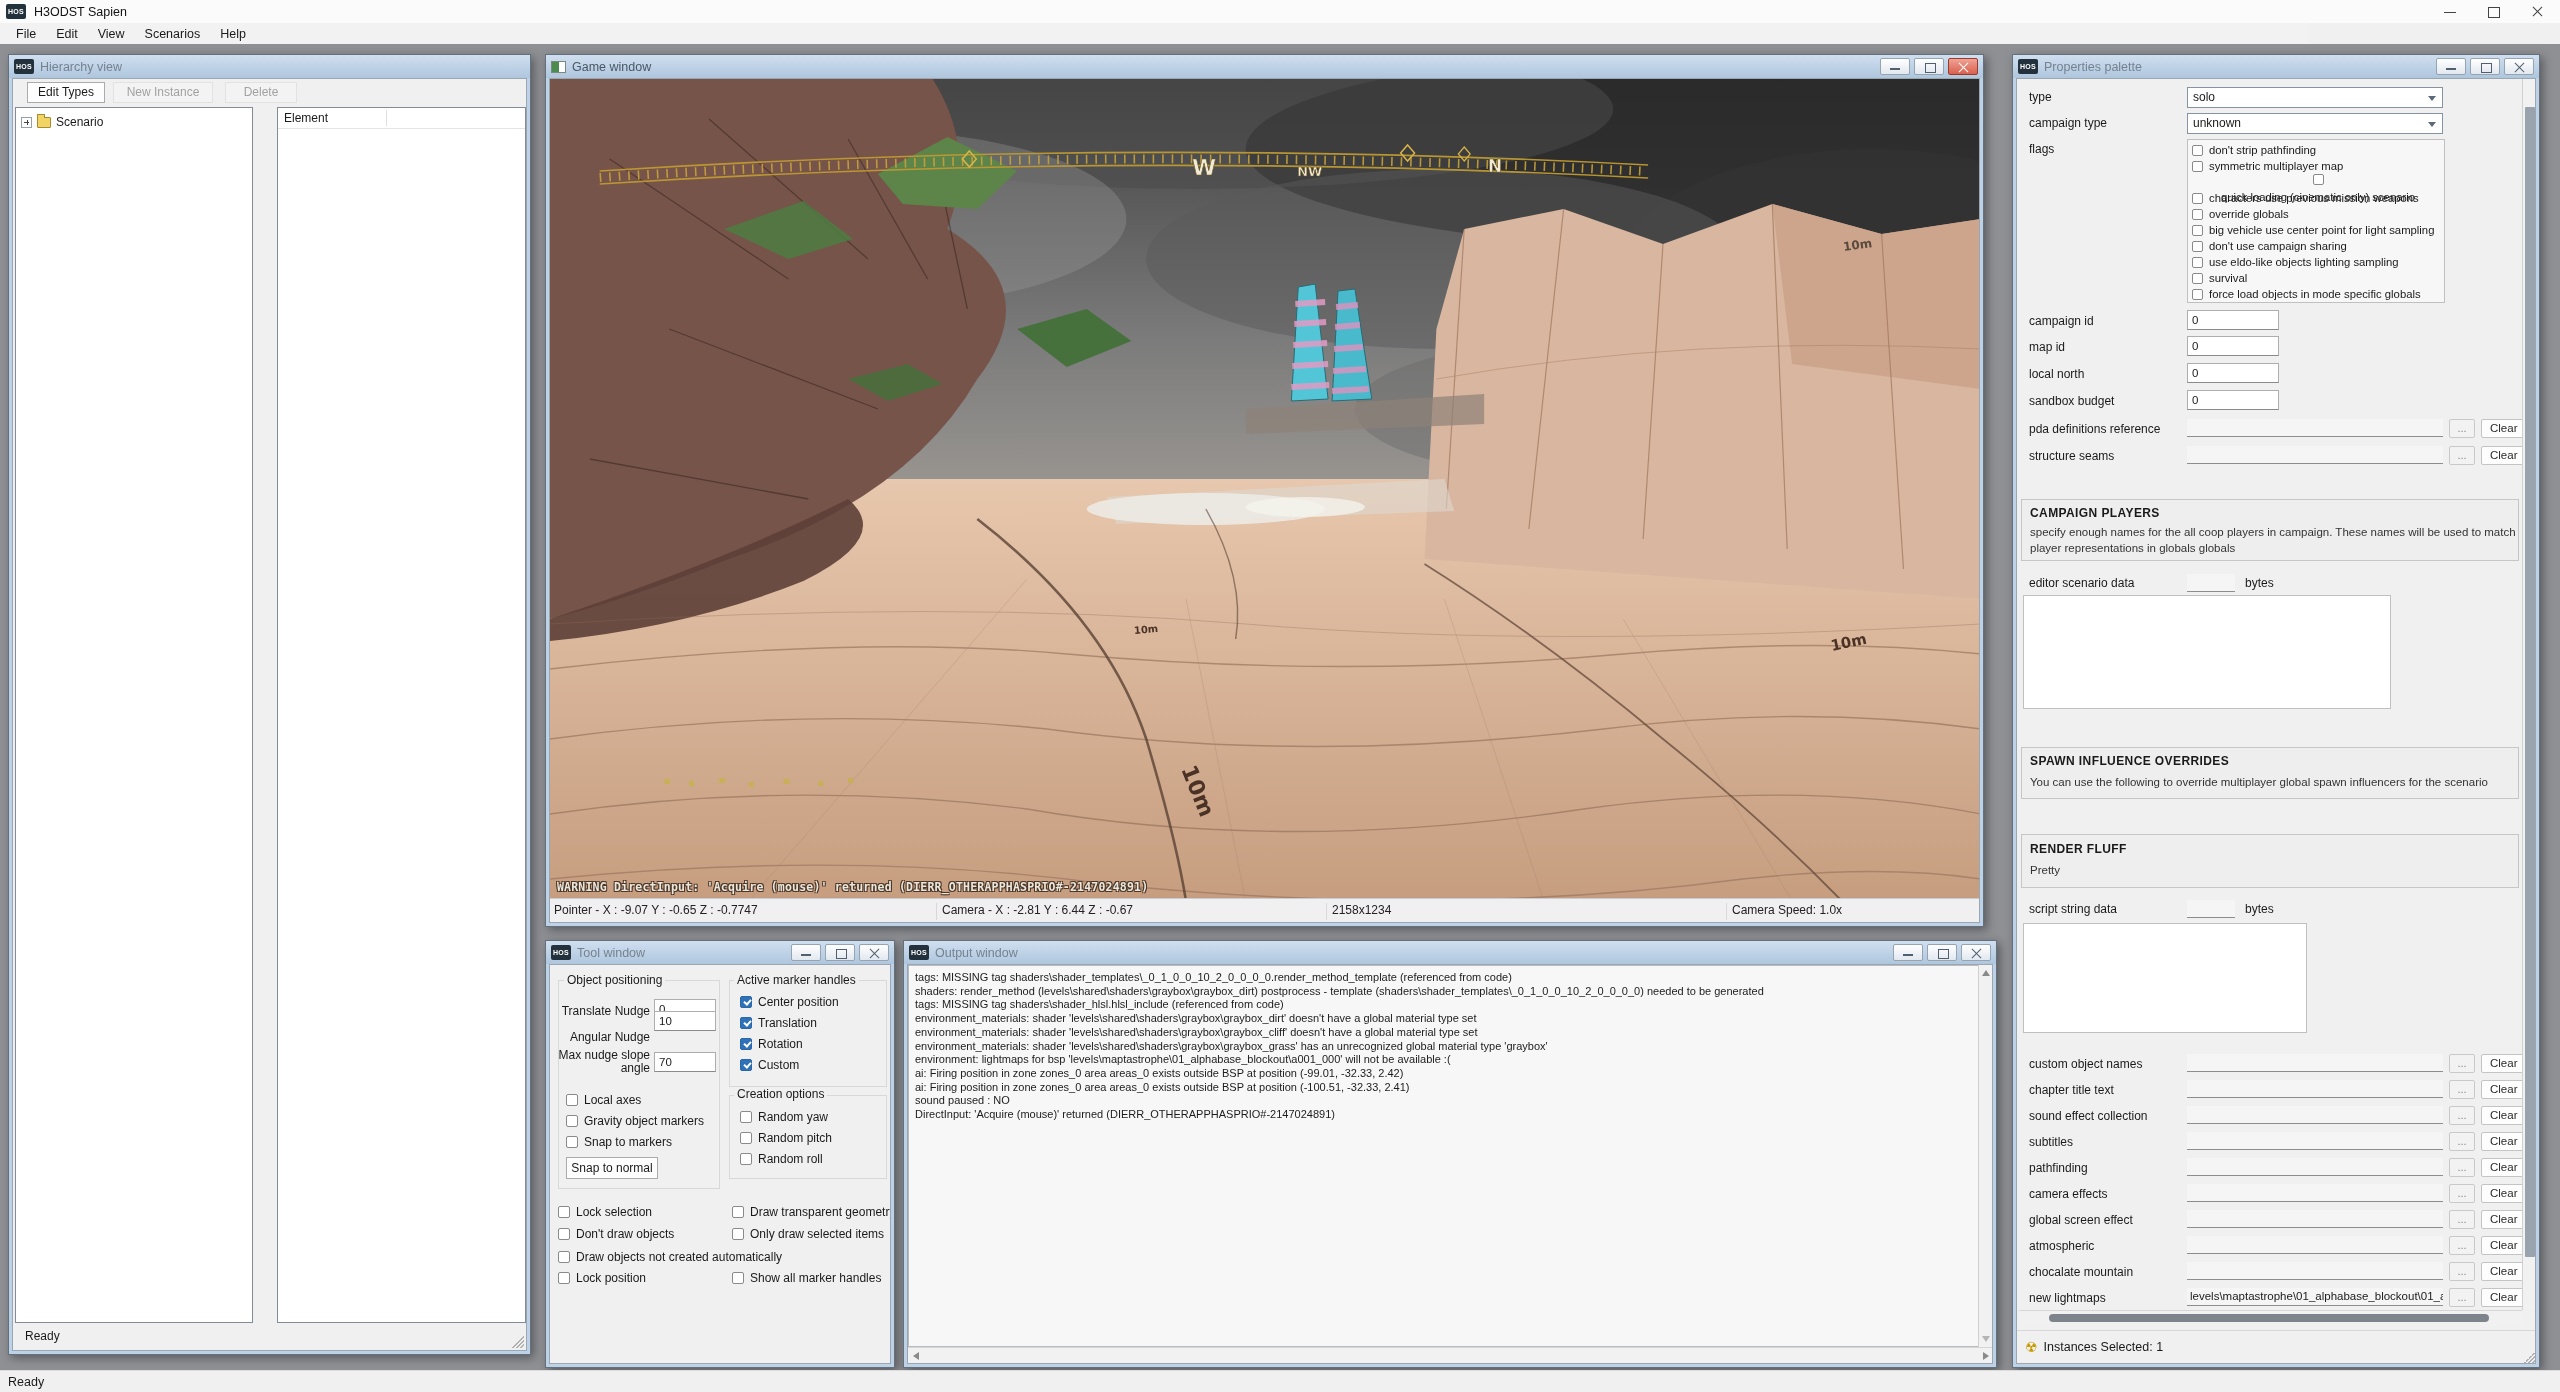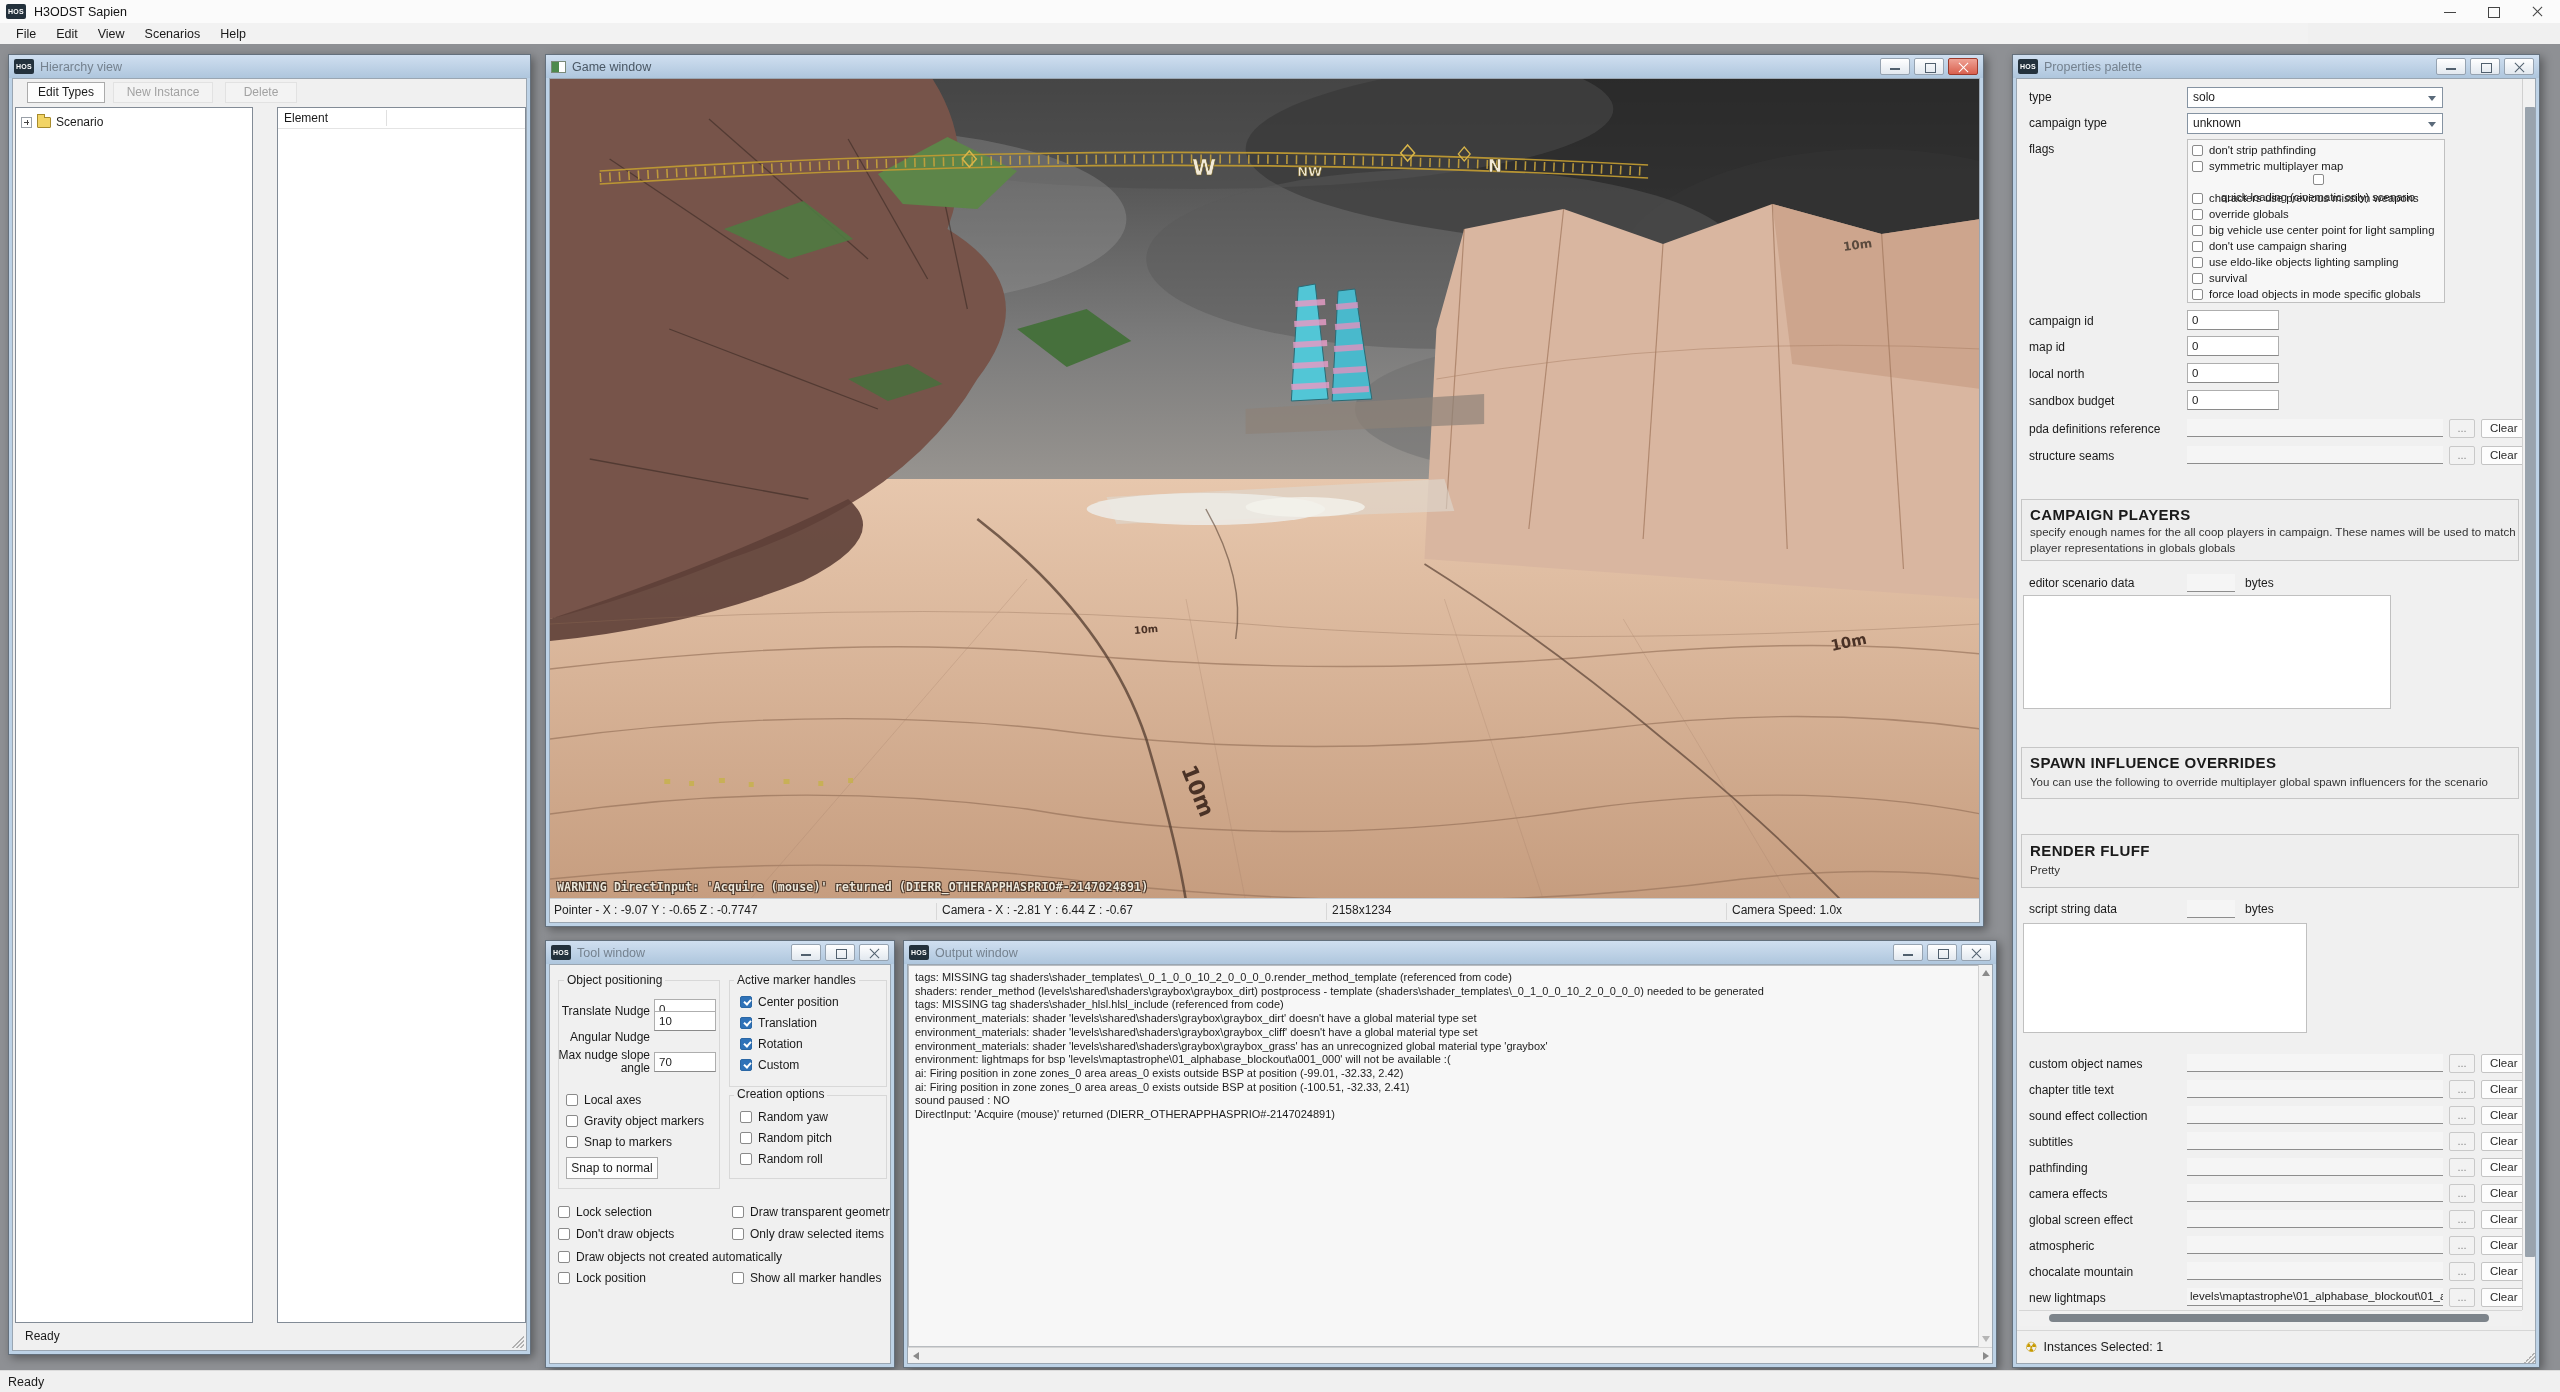--- a/index.html
+++ b/index.html
@@ -47,21 +47,21 @@
   .cb.on::after { content:""; position:absolute; left:2.5px; top:2px; width:5px; height:3px; border-left:2px solid #fff; border-bottom:2px solid #fff; transform:rotate(-48deg); }
   .cbrow { position:absolute; display:flex; align-items:center; gap:6px; font-size:12px; white-space:nowrap; }
   .ddl { position:absolute; height:21px; background:#fff; border:1px solid #8593a2; font-size:12px; line-height:19px; padding-left:5px; }
   .ddl .chev { position:absolute; right:6px; top:8px; width:0; height:0; border-left:4px solid transparent; border-right:4px solid transparent; border-top:5px solid #5a6a7a; }
   .numin { position:absolute; height:20px; background:#fff; border:1px solid #aeaeae; border-bottom-color:#8a8a8a; font-size:11.5px; padding-left:4px; font-family:"Liberation Sans",sans-serif; color:#1a1a1a; }
   .ulfield { position:absolute; height:18px; background:#f5f5f5; border-bottom:1px solid #8d8d8d; font-size:11.5px; line-height:17px; padding-left:3px; white-space:nowrap; overflow:hidden; }
   .gbtn { position:absolute; width:26px; height:19px; background:#f2f2f2; border:1px solid #c9c9c9; border-radius:2px; text-align:center; line-height:17px; font-size:11px; color:#8a8a8a; }
   .clearbtn { position:absolute; width:50px; height:19px; background:#fdfdfd; border:1px solid #c4c4c4; border-radius:2px; text-align:left; padding-left:8px; line-height:17px; font-size:11.5px; color:#2a2a2a; }
   .plbl { position:absolute; left:12px; font-size:12px; line-height:20px; white-space:nowrap; }
   .grpbox { position:absolute; left:4px; width:498px; background:#eeeeee; border:1px solid #c6c6c6; }
-  .grphdr { position:absolute; left:8px; font-weight:bold; font-size:15px; letter-spacing:.4px; white-space:nowrap; }
+  .grphdr { position:absolute; left:8px; font-weight:bold; font-size:12px; letter-spacing:.4px; white-space:nowrap; }
   .grpdesc { position:absolute; left:8px; right:2px; font-size:11.5px; color:#333; white-space:nowrap; overflow:hidden; }
   .legend { position:absolute; font-size:12px; color:#1a1a1a; background:#f0f0f0; padding:0 3px; white-space:nowrap; z-index:2; }
   .groupborder { position:absolute; border:1px solid #d8d8d8; }
   .vsb { position:absolute; background:#f1f1f1; border-left:1px solid #d0d0d0; }
   .vsb .thumb { position:absolute; left:2px; right:2px; background:#99a3ad; border-radius:1px; }
   .hsb { position:absolute; background:#f1f1f1; border-top:1px solid #d6d6d6; }
   .hsb .thumb { position:absolute; top:3px; height:8px; background:#7d848b; border-radius:4px; }
   .tri { position:absolute; width:0; height:0; }
 
   

